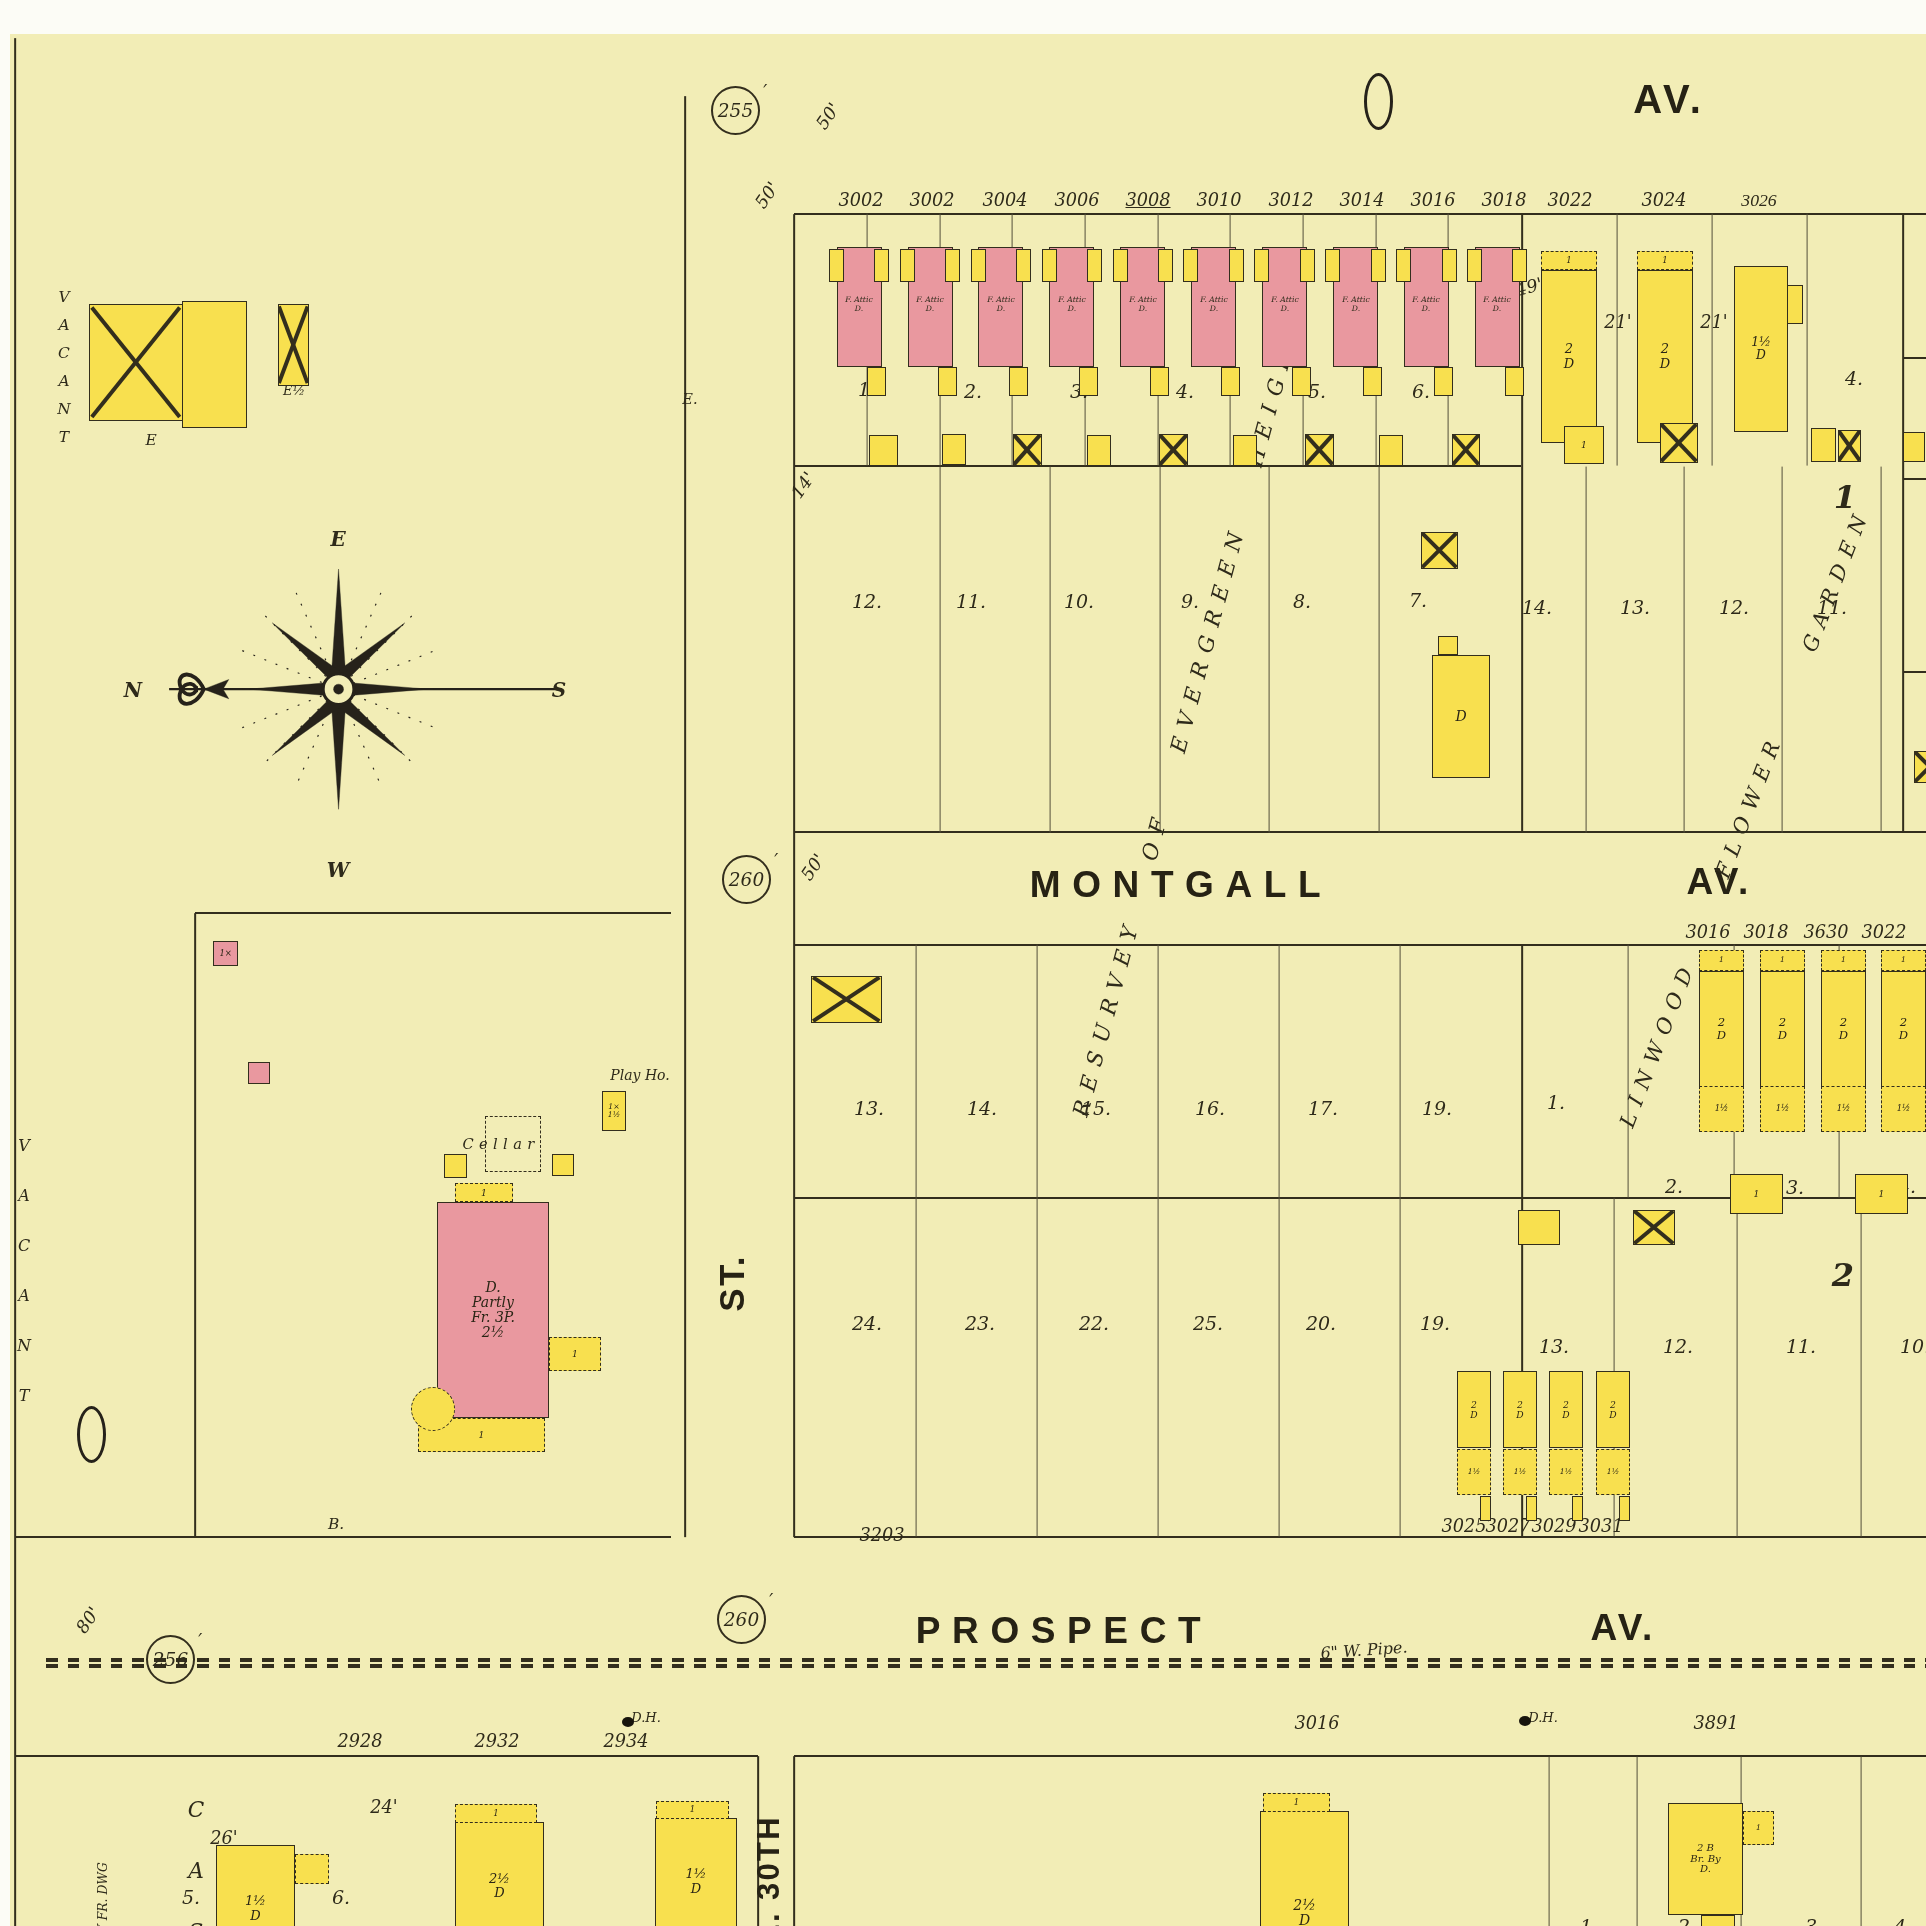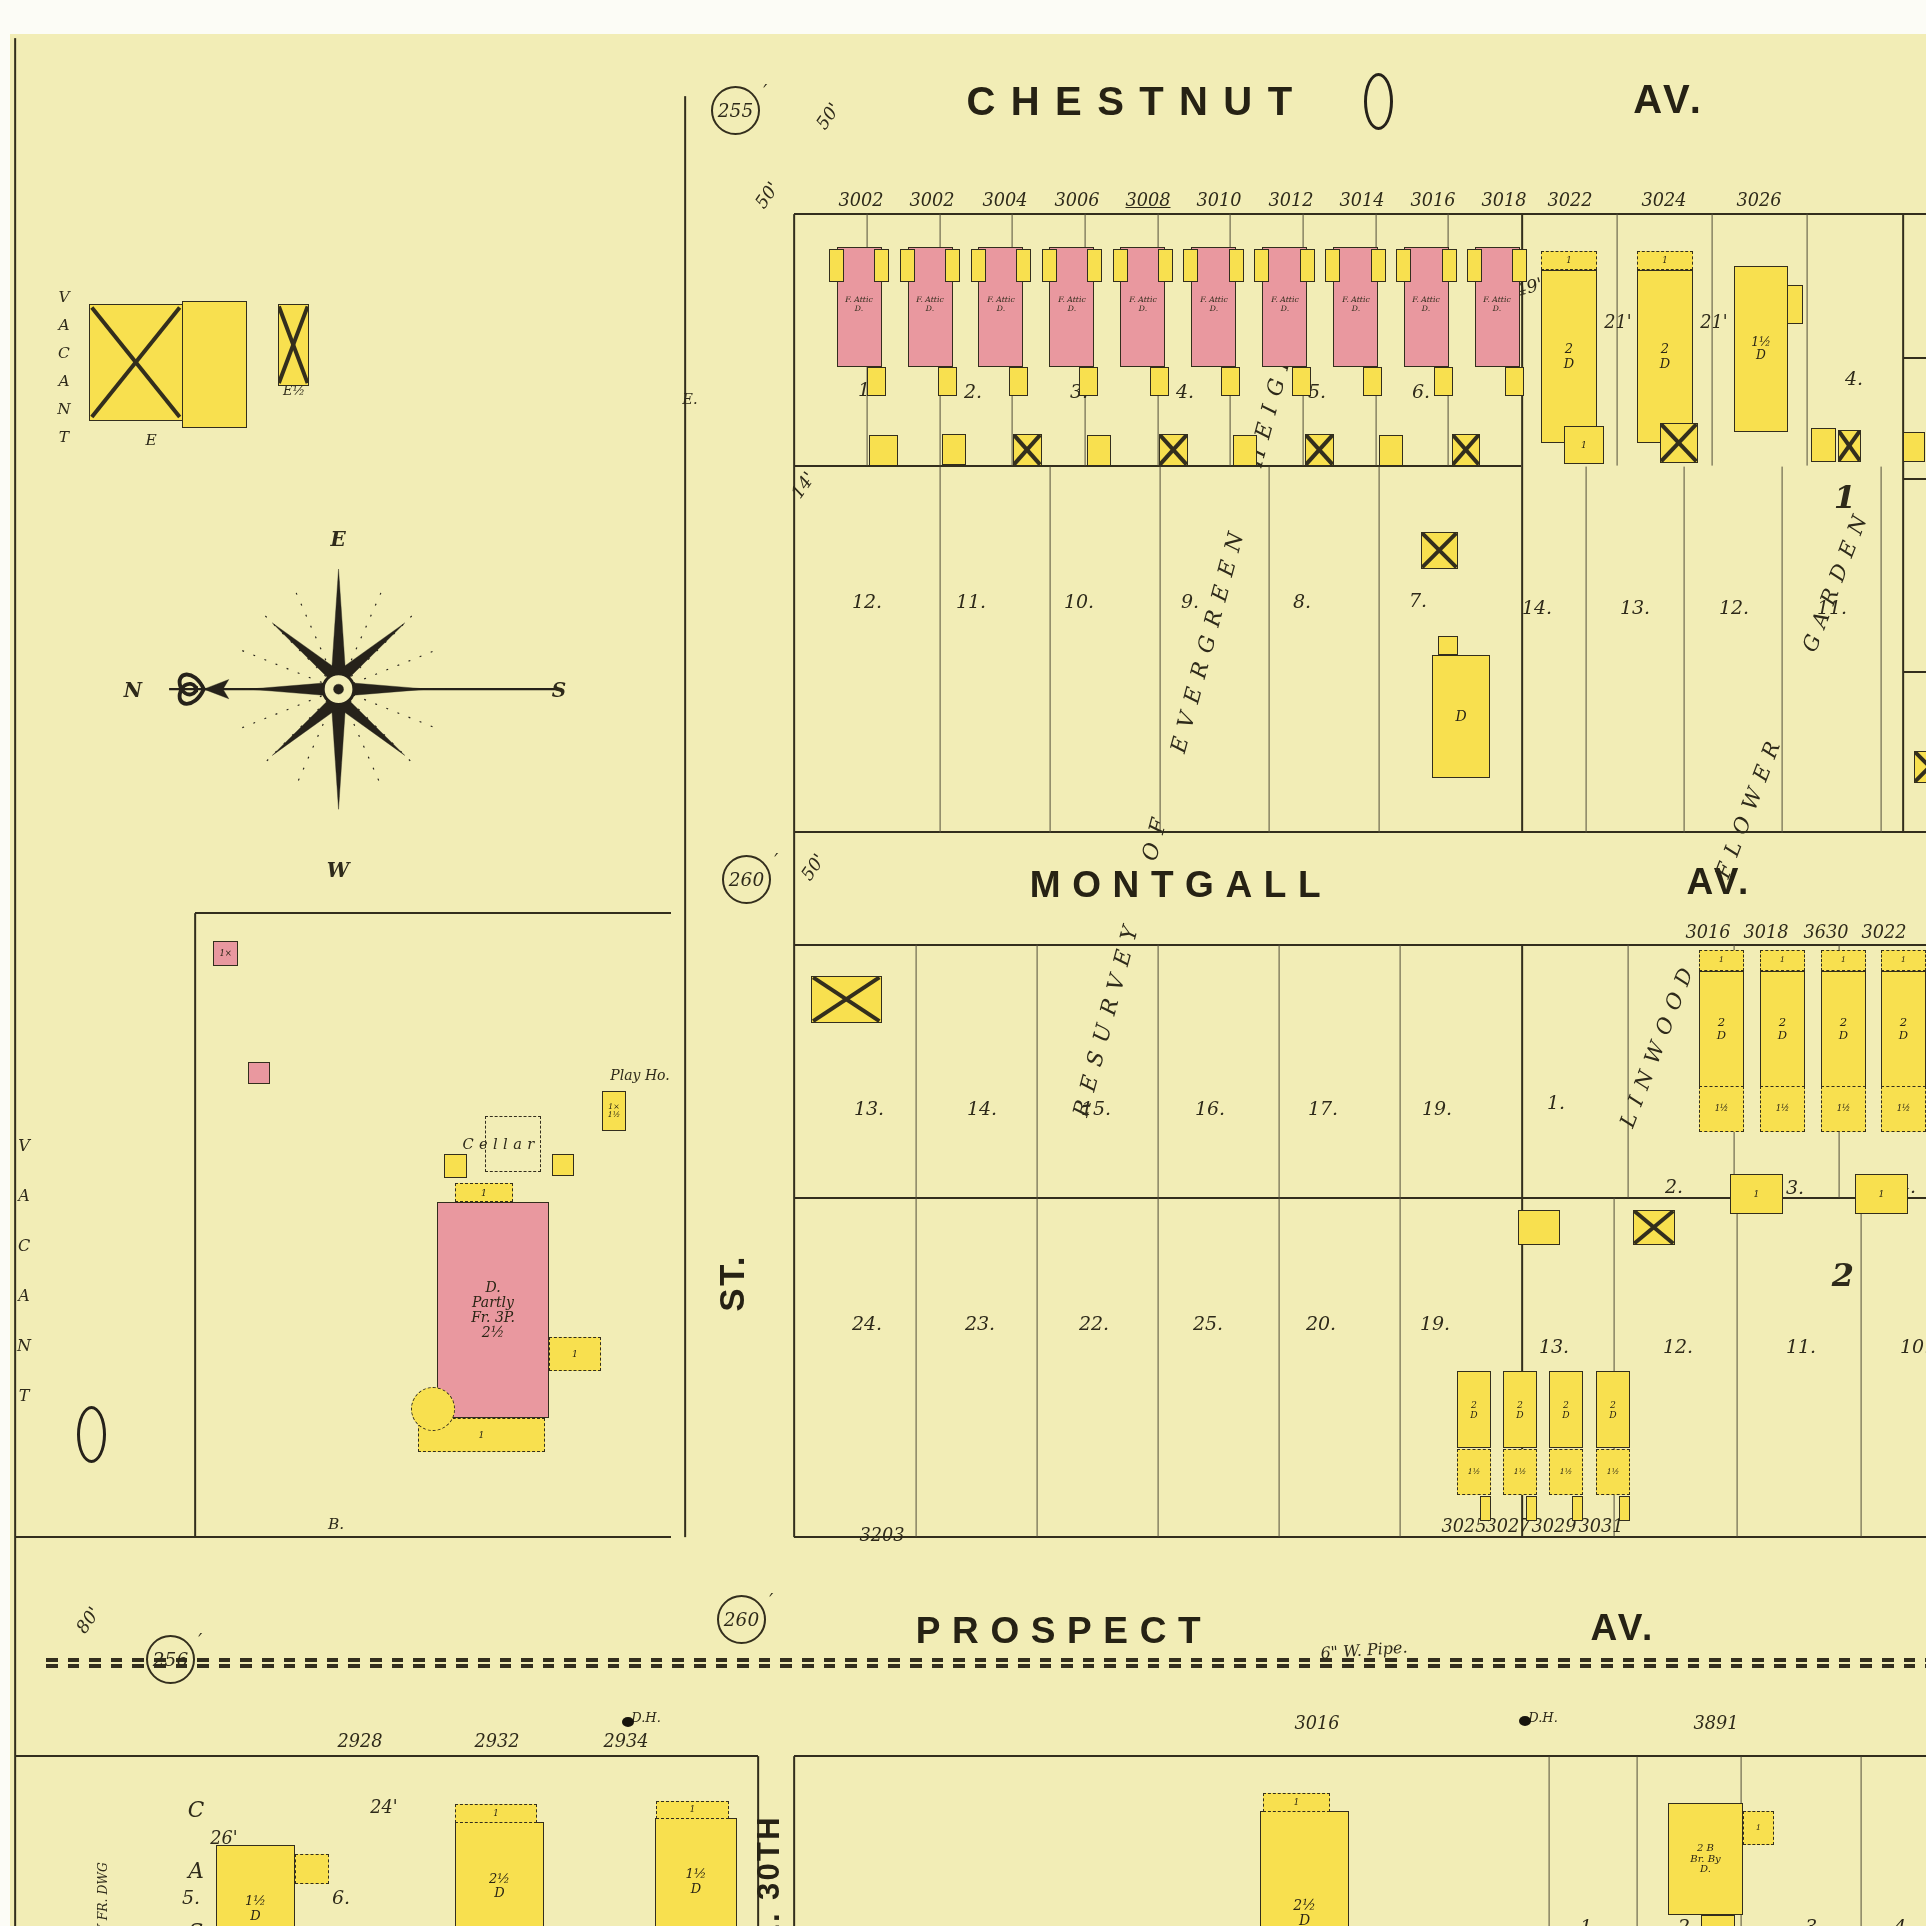--- a/index.html
+++ b/index.html
@@ -123,21 +123,20 @@
     <div class="line thinln" style="left: 1614px; top: 1197px; width: 339px; height: 1.2px; transform: rotate(90deg);"></div>
     <div class="line thinln" style="left: 1737px; top: 1197px; width: 339px; height: 1.2px; transform: rotate(90deg);"></div>
     <div class="line thinln" style="left: 1861px; top: 1197px; width: 339px; height: 1.2px; transform: rotate(90deg);"></div>
     <div class="line thinln" style="left: 1549px; top: 1756px; width: 574px; height: 1.2px; transform: rotate(90deg);"></div>
     <div class="line thinln" style="left: 1637px; top: 1756px; width: 297px; height: 1.2px; transform: rotate(90deg);"></div>
     <div class="line thinln" style="left: 1741px; top: 1756px; width: 297px; height: 1.2px; transform: rotate(90deg);"></div>
     <div class="line thinln" style="left: 1861px; top: 1756px; width: 297px; height: 1.2px; transform: rotate(90deg);"></div>
     <div class="pipe" style="left: 46px; top: 1658px; width: 2211px;"></div>
     <div class="pipe" style="left: 46px; top: 1664px; width: 2211px;"></div>
     <div class="txt it" style="left: 1364px; top: 1650px; font-size: 16px; transform: translate(-50%, -50%) rotate(-4deg);">6" W. Pipe.</div>
-    <div class="txt sans" style="left: 1137px; top: 101px; font-size: 40px; letter-spacing: 15.4px; transform: translate(-50%, -50%);">CHESTNUT</div>
     <div class="txt sans" style="left: 1669px; top: 99px; font-size: 40px; letter-spacing: 3.9px; transform: translate(-50%, -50%);">AV.</div>
     <div class="txt sans" style="left: 1181px; top: 885px; font-size: 37px; letter-spacing: 11.6px; transform: translate(-50%, -50%);">MONTGALL</div>
     <div class="txt sans" style="left: 1719px; top: 882px; font-size: 37px; letter-spacing: 3.1px; transform: translate(-50%, -50%);">AV.</div>
     <div class="txt sans" style="left: 1064px; top: 1631px; font-size: 37px; letter-spacing: 11.6px; transform: translate(-50%, -50%);">PROSPECT</div>
     <div class="txt sans" style="left: 1623px; top: 1628px; font-size: 37px; letter-spacing: 3.1px; transform: translate(-50%, -50%);">AV.</div>
     <div class="txt sans" style="left: 732px; top: 1283px; font-size: 35px; letter-spacing: 2.3px; transform: translate(-50%, -50%) rotate(-90deg);">ST.</div>
     <div class="txt sans" style="left: 769px; top: 1880px; font-size: 31px; letter-spacing: 2.3px; transform: translate(-50%, -50%) rotate(-90deg);">E. 30TH</div>
     <div class="txt it" style="left: 1190px; top: 705px; font-size: 21.6px; letter-spacing: 10px; word-spacing: 42px; transform: translate(-50%, -50%) rotate(-75deg);">RESURVEY OF EVERGREEN HEIGHTS</div>
     <div class="txt it" style="left: 1745px; top: 817px; font-size: 21px; letter-spacing: 9.2px; word-spacing: 73px; transform: translate(-50%, -50%) rotate(-69deg);">LINWOOD FLOWER GARDEN</div>
     <div class="txt it" style="left: 64px; top: 367px; font-size: 15.4px; transform: translate(-50%, -50%); line-height: 28px;">V
@@ -166,21 +165,21 @@
     <div class="txt it" style="left: 1005px; top: 200px; font-size: 17.7px; transform: translate(-50%, -50%);">3004</div>
     <div class="txt it" style="left: 1077px; top: 200px; font-size: 17.7px; transform: translate(-50%, -50%);">3006</div>
     <div class="txt it" style="left: 1148px; top: 200px; font-size: 17.7px; transform: translate(-50%, -50%); text-decoration: underline;">3008</div>
     <div class="txt it" style="left: 1219px; top: 200px; font-size: 17.7px; transform: translate(-50%, -50%);">3010</div>
     <div class="txt it" style="left: 1291px; top: 200px; font-size: 17.7px; transform: translate(-50%, -50%);">3012</div>
     <div class="txt it" style="left: 1362px; top: 200px; font-size: 17.7px; transform: translate(-50%, -50%);">3014</div>
     <div class="txt it" style="left: 1433px; top: 200px; font-size: 17.7px; transform: translate(-50%, -50%);">3016</div>
     <div class="txt it" style="left: 1504px; top: 200px; font-size: 17.7px; transform: translate(-50%, -50%);">3018</div>
     <div class="txt it" style="left: 1570px; top: 200px; font-size: 17.7px; transform: translate(-50%, -50%);">3022</div>
     <div class="txt it" style="left: 1664px; top: 200px; font-size: 17.7px; transform: translate(-50%, -50%);">3024</div>
-    <div class="txt it" style="left: 1759px; top: 200px; font-size: 17.7px; transform: translate(-50%, -50%);">3026</div>
+    <div class="txt it" style="left: 1759px; top: 200px; font-size: 17.7px; transform: translate(-50%, -50%); font-family: Liberation Serif, serif;">3026</div>
     <div class="txt it" style="left: 1708px; top: 932px; font-size: 17.7px; transform: translate(-50%, -50%);">3016</div>
     <div class="txt it" style="left: 1766px; top: 932px; font-size: 17.7px; transform: translate(-50%, -50%);">3018</div>
     <div class="txt it" style="left: 1826px; top: 932px; font-size: 17.7px; transform: translate(-50%, -50%);">3630</div>
     <div class="txt it" style="left: 1884px; top: 932px; font-size: 17.7px; transform: translate(-50%, -50%);">3022</div>
     <div class="txt it" style="left: 1464px; top: 1526px; font-size: 17.7px; transform: translate(-50%, -50%);">3025</div>
     <div class="txt it" style="left: 1508px; top: 1526px; font-size: 17.7px; transform: translate(-50%, -50%);">3027</div>
     <div class="txt it" style="left: 1554px; top: 1526px; font-size: 17.7px; transform: translate(-50%, -50%);">3029</div>
     <div class="txt it" style="left: 1601px; top: 1526px; font-size: 17.7px; transform: translate(-50%, -50%);">3031</div>
     <div class="txt it" style="left: 882px; top: 1535px; font-size: 17.7px; transform: translate(-50%, -50%);">3203</div>
     <div class="txt it" style="left: 360px; top: 1741px; font-size: 17.7px; transform: translate(-50%, -50%);">2928</div>

